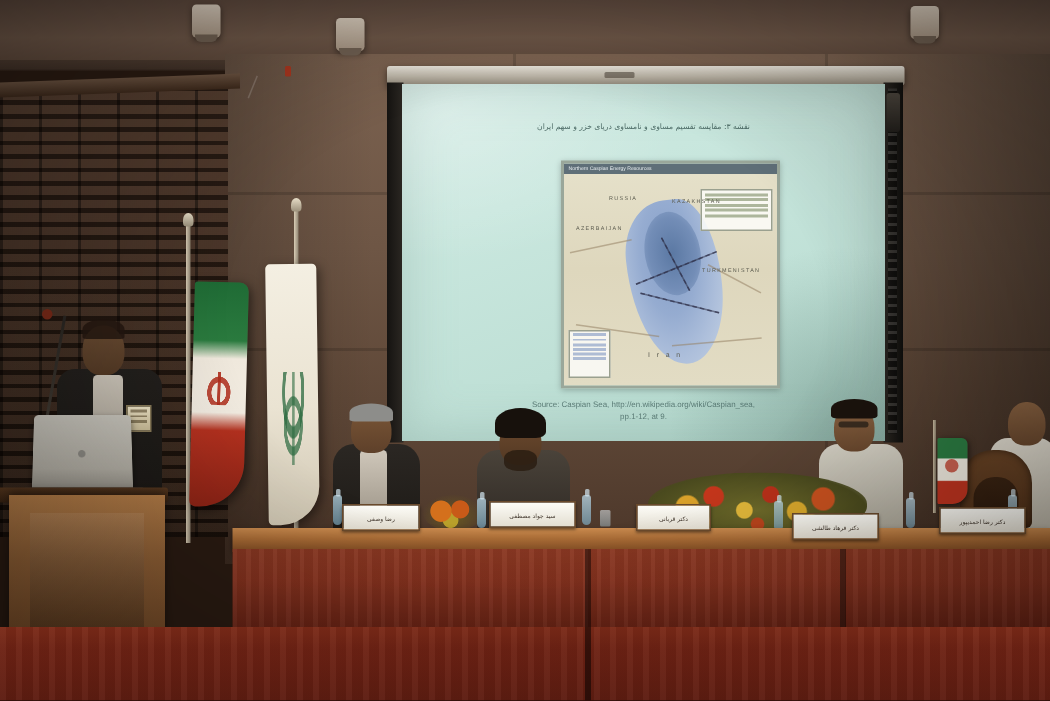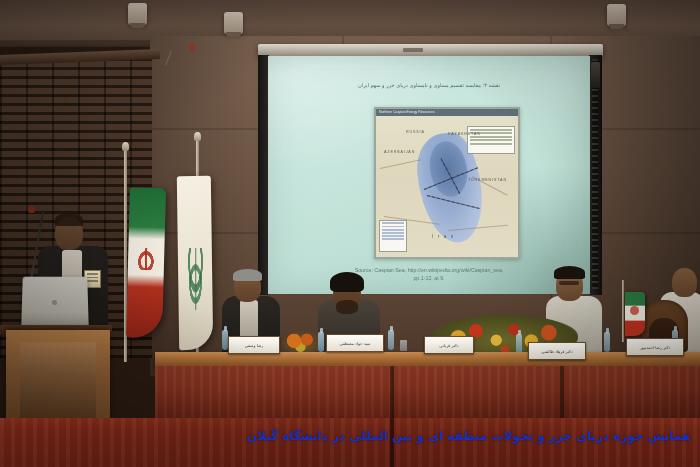--- a/index.html
+++ b/index.html
@@ -424,16 +424,15 @@
     <span>دکتر فرهاد طالشی</span>
   </div>
   <div class="nameplate" style="left:626px;top:338px;width:56px;">
     <span>دکتر رضا احمدیپور</span>
   </div>
 
   <div class="dark-vignette"></div>
 
   <div class="banner">
     <div class="banner-split"></div>
-    <div class="banner-right">همایش حوزه دریای خزر و تحولات منطقه ای و بین المللی در دانشگاه گیلان</div>
   </div>
 
 </div>
 
 </body></html>

